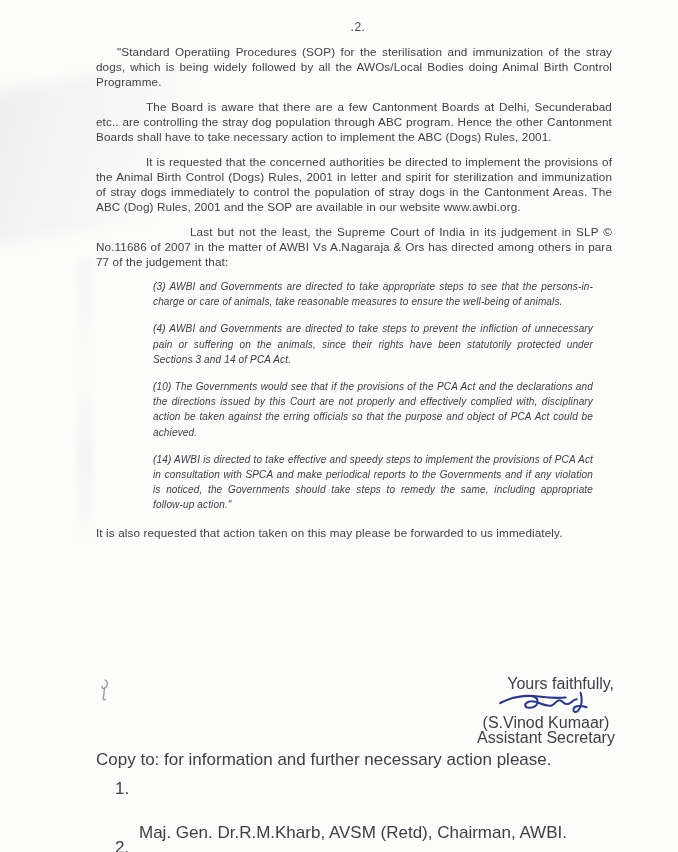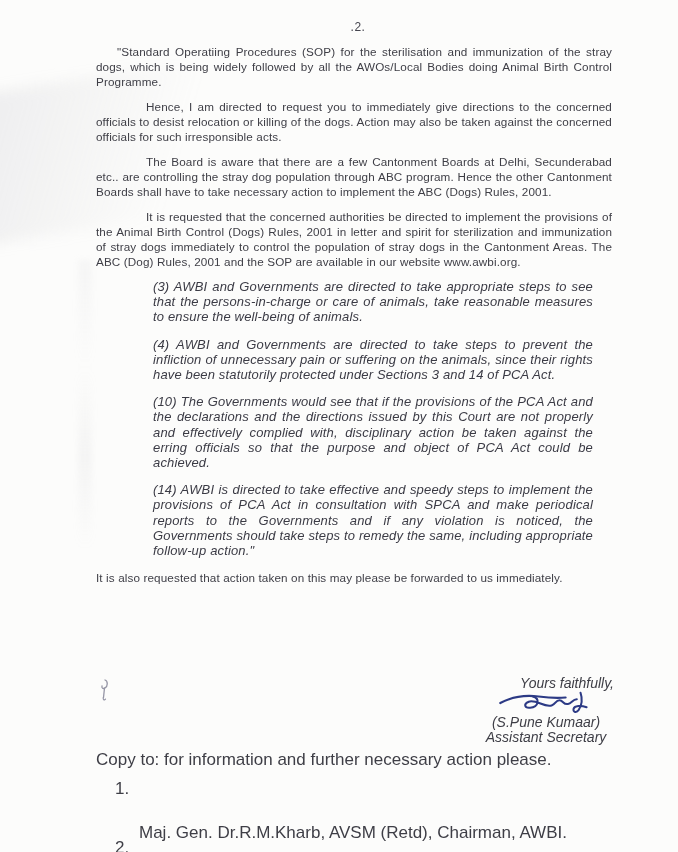--- a/index.html
+++ b/index.html
@@ -43,31 +43,31 @@
     letter-spacing: 0.12px;
     margin-bottom: 10px;
     color: #3e3e46;
   }
   .ind-sm { text-indent: 21px; }
   .ind    { text-indent: 50px; }
   .ind-lg { text-indent: 94px; }
   .link { text-underline-offset: 2px; }
   .quote {
     font-style: italic;
-    font-size: 13px;
+    font-size: 10px;
     line-height: 15.2px;
     letter-spacing: 0.15px;
     text-align: justify;
     margin: 0 19px 12px 57px;
     color: #3b3b45;
   }
   .closing { margin-top: 1px; }
   .signature-block {
     position: absolute; top: 676px; right: 62px; width: 140px;
-    text-align: center; font-size: 14px; line-height: 15px; color: #3e3e46; font-style: italic;
+    text-align: center; font-size: 16px; line-height: 15px; color: #3e3e46;
   }
   .signature-block .salutation { display: block; text-align: right; padding-right: 2px; }
   .signature-ink { display: block; margin: -1px auto -3px auto; }
   .pen-annotation {
     position: absolute; left: 97px; top: 678px;
   }
   .copy-block {
     position: absolute; left: 96px; top: 752px; width: 520px;
     font-size: 17px; line-height: 15px; color: #3e3e46;
   }
@@ -82,23 +82,23 @@
 
 <div class="page">
 
   <div class="smudge-tl"></div>
   <div class="smudge-left"></div>
 
   <div class="page-number">.2.</div>
 
   <div class="content">
     <p class="ind-sm">"Standard Operatiing Procedures (SOP) for the sterilisation and immunization of the stray dogs, which is being widely followed by all the AWOs/Local Bodies doing Animal Birth Control Programme.</p>
-    <p class="ind">Hence, I am directed to request you to immediately give directions to the concerned officials to desist relocation or killing of the dogs. Action may also be taken against the concerned officials for such irresponsible acts.</p>
     <p class="ind">The Board is aware that there are a few Cantonment Boards at Delhi, Secunderabad etc.. are controlling the stray dog population through ABC program. Hence the other Cantonment Boards shall have to take necessary action to implement the ABC (Dogs) Rules, 2001.</p>
     <p class="ind"><span>It is requested that the concerned authorities be directed to implement the provisions of the Animal Birth Control (Dogs) Rules, 2001 in letter and spirit for sterilization and immunization of stray dogs immediately to control the population of stray dogs in the Cantonment Areas. The ABC (Dog) Rules, 2001 and the SOP are available in our website </span><span class="link">www.awbi.org</span><span>.</span></p>
+    <p class="ind-lg">Last but not the least, the Supreme Court of India in its judgement in SLP © No.11686 of 2007 in the matter of AWBI Vs A.Nagaraja &amp; Ors has directed among others in para 77 of the judgement that:</p>
 
     <div class="quote">(3) AWBI and Governments are directed to take appropriate steps to see that the persons-in-charge or care of animals, take reasonable measures to ensure the well-being of animals.</div>
     <div class="quote">(4) AWBI and Governments are directed to take steps to prevent the infliction of unnecessary pain or suffering on the animals, since their rights have been statutorily protected under Sections 3 and 14 of PCA Act.</div>
     <div class="quote">(10) The Governments would see that if the provisions of the PCA Act and the declarations and the directions issued by this Court are not properly and effectively complied with, disciplinary action be taken against the erring officials so that the purpose and object of PCA Act could be achieved.</div>
     <div class="quote">(14) AWBI is directed to take effective and speedy steps to implement the provisions of PCA Act in consultation with SPCA and make periodical reports to the Governments and if any violation is noticed, the Governments should take steps to remedy the same, including appropriate follow-up action."</div>
 
     <p class="closing">It is also requested that action taken on this may please be forwarded to us immediately.</p>
   </div>
 
   <svg class="pen-annotation" width="14" height="26" viewBox="0 0 14 26" fill="none">
@@ -107,21 +107,21 @@
     <path d="M6.3 19.5 c-0.5 2 1 3.2 2.2 1.6" stroke="#9595a5" stroke-width="1.2" stroke-linecap="round"></path>
   </svg>
 
   <div class="signature-block">
     <span class="salutation">Yours faithfully,</span>
     <svg class="signature-ink" width="98" height="28" viewBox="0 0 100 30" fill="none">
       <path d="M1 14 C12 8 26 5 42 7 C54 8.5 62 9 71 8" stroke="#2c3a85" stroke-width="2.3" stroke-linecap="round"></path>
       <path d="M36 7 C44 9.5 42 18 33 19 C26.5 19.6 26 14.5 31.5 12.5 C40 10 48 19 56 16.5 C60.5 15.2 60 11 64.5 11 C68.5 11 68.5 16 73.5 15 C77.5 14.2 78.5 10 83 10" stroke="#2c3a85" stroke-width="2.2" stroke-linecap="round"></path>
       <path d="M87 3 C89 9 88.5 16 85 21.5 C82.8 24.8 78.5 24 79.6 20 C80.6 16.8 87 16.2 93.5 18.5" stroke="#2c3a85" stroke-width="2.2" stroke-linecap="round"></path>
     </svg>
-    <span>(S.Pune Kumaar)</span><br>
+    <span>(S.Vinod Kumaar)</span><br>
     <span>Assistant Secretary</span>
   </div>
 
   <div class="copy-block">
     <span class="copy-label">Copy to: for information and further necessary action please.</span>
     <div class="copy-rows">
       <div class="copy-row">
         <span class="num">1.</span>
         <span class="txt">Maj. Gen. Dr.R.M.Kharb, AVSM (Retd), Chairman, AWBI.</span>
       </div>

